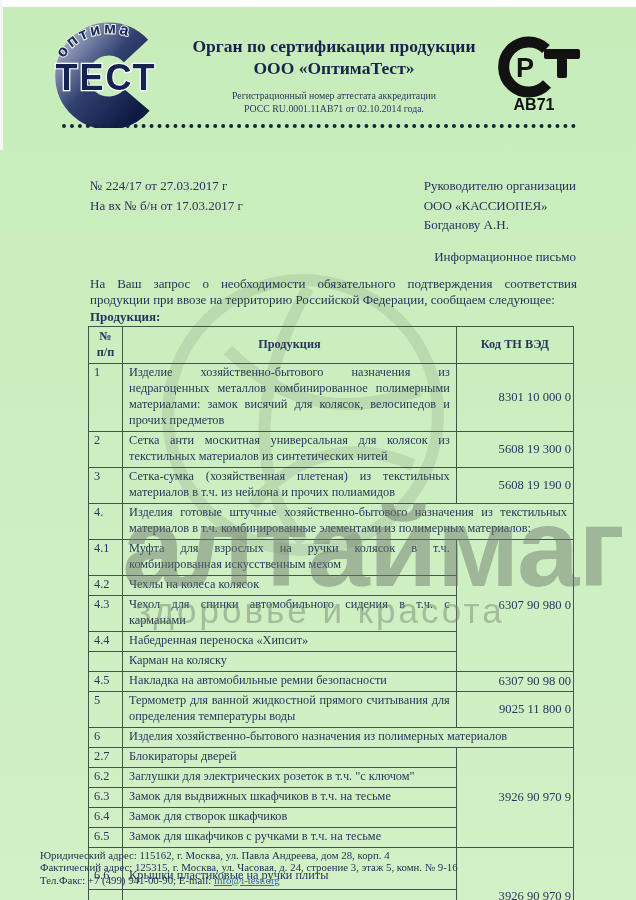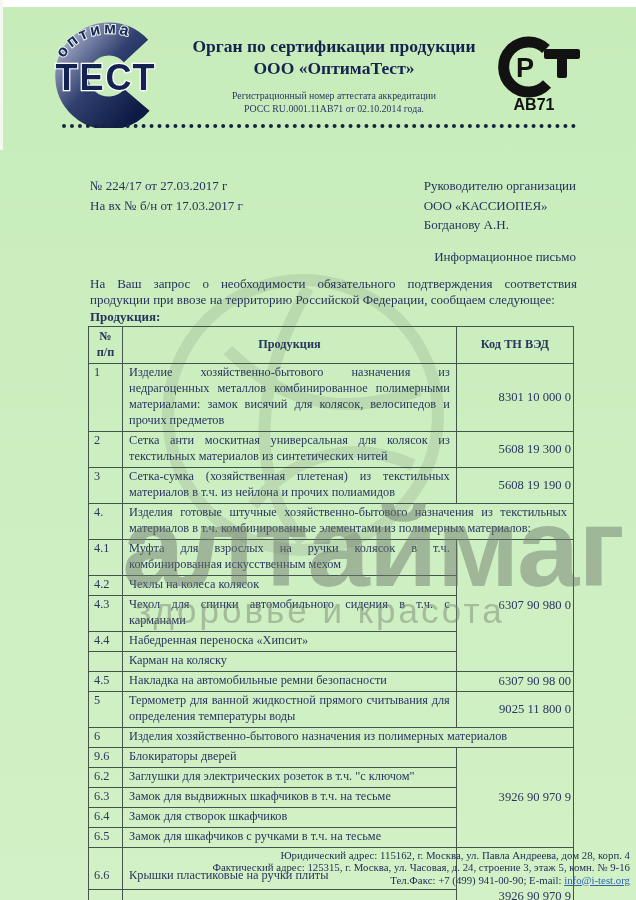--- a/index.html
+++ b/index.html
@@ -35,21 +35,21 @@
   .th-num{white-space:pre-line;}
   .col-num{width:34px;}
   .col-prod{width:333px;}
   .col-code{width:117px;}
   td.num{padding:1px 2px 1px 5px;}
   td.text{padding:1px 6px 2px 6px;text-align:justify;}
   td.code{text-align:right;vertical-align:middle;padding:1px 2px;font-size:12.6px;}
   tr.tall td{padding-top:20px;padding-bottom:5px;}
 
   
-  .footer{position:absolute;left:40px;top:849px;width:590px;text-align:right;font-size:10.8px;line-height:1.14;color:#223058;}
+  .footer{position:absolute;left:40px;top:849px;width:590px;text-align:left;font-size:10.8px;line-height:1.14;color:#223058;}
   .email-link{color:#2f62b5;text-decoration:underline;}
 
   
   .wm{pointer-events:none;}
   .wm-emblem{position:absolute;left:158px;top:270px;opacity:0.13;z-index:3;}
   .wm-big{position:absolute;left:0;top:492px;width:624px;text-align:right;z-index:3;
     font-family:"Liberation Sans",sans-serif;font-weight:bold;font-size:112px;line-height:1;
     color:#6e796d;opacity:0.48;white-space:nowrap;letter-spacing:-1px;}
   .wm-tagline{position:absolute;left:120px;top:591px;width:400px;text-align:center;z-index:3;
     font-family:"Liberation Sans",sans-serif;font-size:35px;letter-spacing:3px;color:#76816f;opacity:0.46;}
@@ -174,21 +174,21 @@
     <tr>
       <td class="num">5</td>
       <td class="text">Термометр для ванной жидкостной прямого считывания для определения температуры воды</td>
       <td class="code">9025 11 800 0</td>
     </tr>
     <tr>
       <td class="num">6</td>
       <td class="text" colspan="2">Изделия хозяйственно-бытового назначения из полимерных материалов</td>
     </tr>
     <tr>
-      <td class="num">9.6</td>
+      <td class="num">2.7</td>
       <td class="text">Блокираторы дверей</td>
       <td class="code" rowspan="5">3926 90 970 9</td>
     </tr>
     <tr>
       <td class="num">6.2</td>
       <td class="text">Заглушки для электрических розеток в т.ч. "с ключом"</td>
     </tr>
     <tr>
       <td class="num">6.3</td>
       <td class="text">Замок для выдвижных шкафчиков в т.ч. на тесьме</td>

